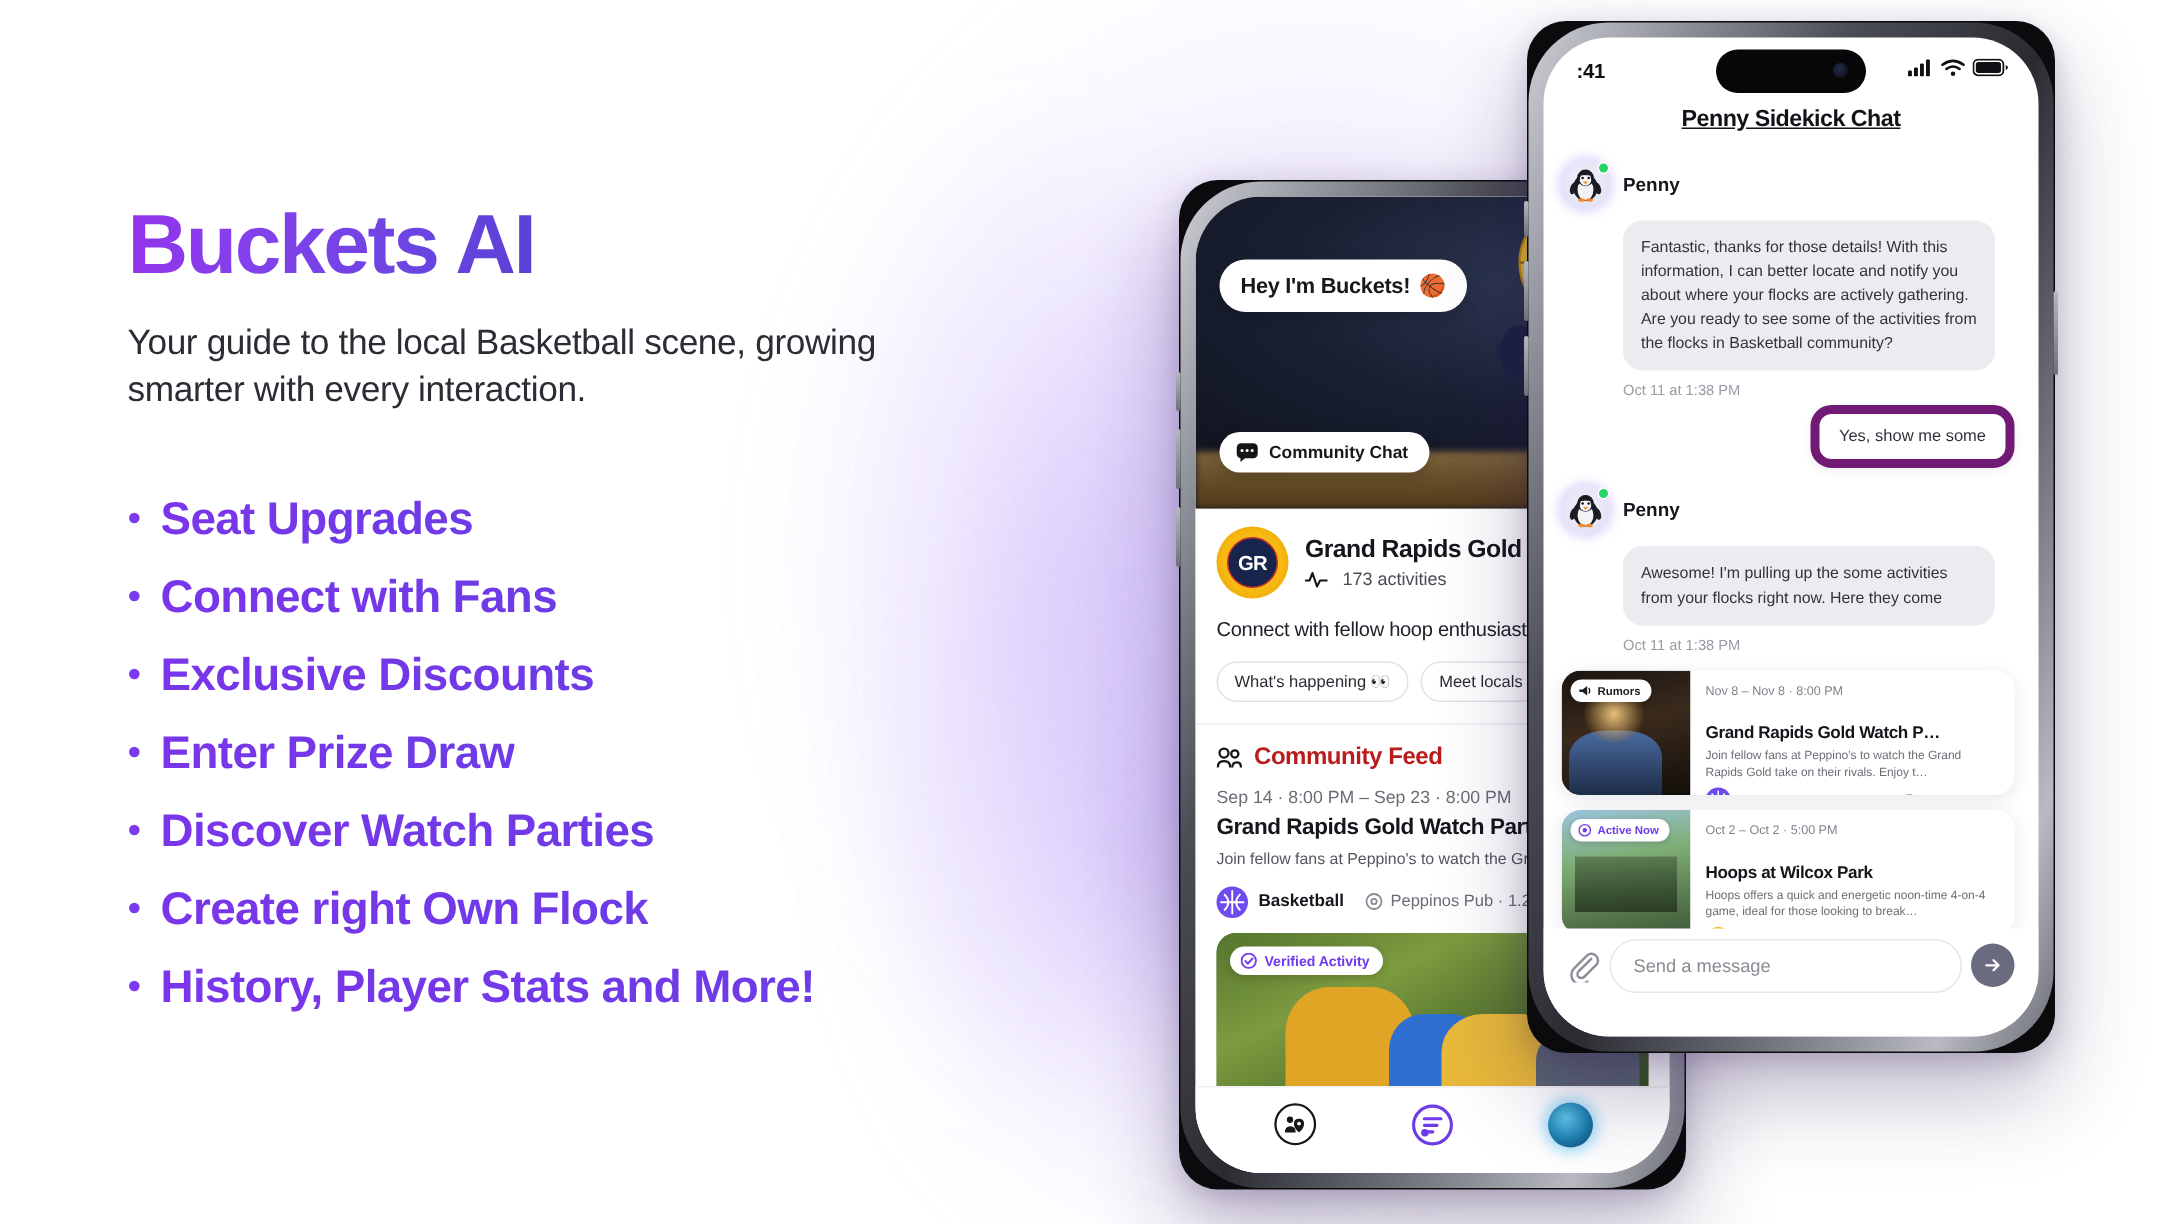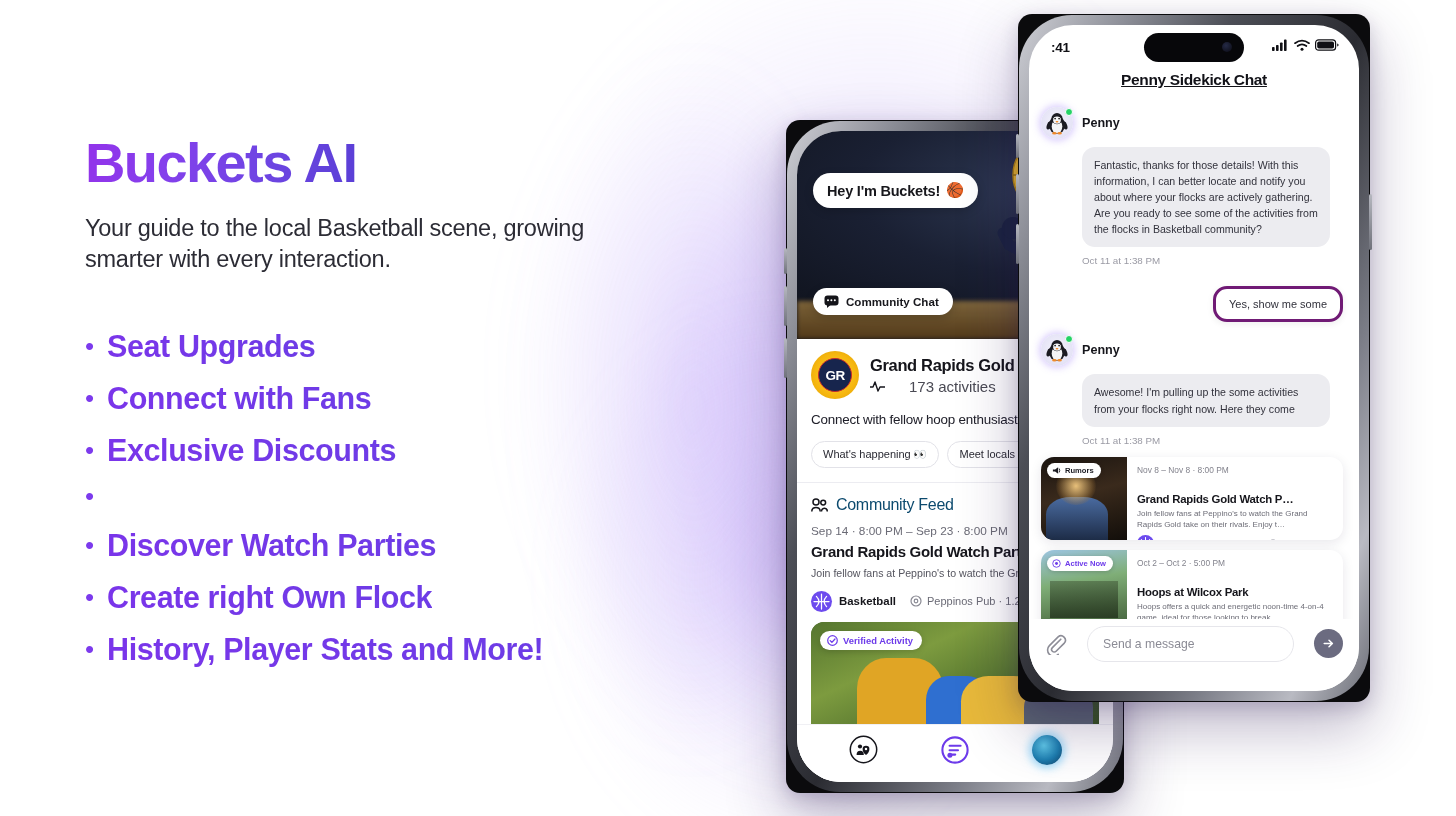--- a/index.html
+++ b/index.html
@@ -78,21 +78,21 @@
     font-size: 30.5px; font-weight: 700; letter-spacing: -0.4px;
     color: #6d3bea;
     background: linear-gradient(95deg, #7a35ea 0%, #6d3ce6 100%);
     -webkit-background-clip: text; background-clip: text;
     -webkit-text-fill-color: transparent; color: transparent;
   }
 
   
   .phone {
     position: absolute;
-    border-radius: 14px;
+    border-radius: 26px;
     background: #0b0b0d;
     padding: 11px;
     box-shadow: 0 26px 60px rgba(40,20,80,0.30), 0 6px 18px rgba(40,20,80,0.18);
   }
   .phone::before { 
     content: ""; position: absolute; inset: 1px;
     border-radius: 53px;
     background: linear-gradient(115deg,#cfd0d6 0%, #8d8f98 16%, #4c4e56 32%, #2a2b31 52%, #7c7e88 74%, #b9bac2 88%, #6a6c75 100%);
     z-index: 0;
   }
@@ -160,35 +160,35 @@
     position: relative;
   }
   .org-logo-core {
     width: 34px; height: 34px; border-radius: 50%;
     background: #17254d;
     display:flex; align-items:center; justify-content:center;
     color:#fff; font-weight:800; font-size: 13.5px; letter-spacing:-0.5px;
     border: 1.5px solid #c62b2b;
   }
   .org-name { font-size: 16.5px; font-weight: 700; color:#15151b; letter-spacing:-0.35px; }
-  .org-meta { display:flex; align-items:center; gap:24px; margin-top: 3px;
-              font-size: 15px; color:#4a4a54; }
+  .org-meta { display:flex; align-items:center; gap:10px; margin-top: 3px;
+              font-size: 12px; color:#4a4a54; }
   .org-desc { margin-top: 11px; font-size: 13.4px; line-height: 1.42; color:#20202a;
               white-space: nowrap; letter-spacing:-0.2px; }
   .chips { display:flex; gap:8px; margin-top: 12px; }
   .chip {
     border: 1px solid #e2e2e8; border-radius: 17px;
     padding: 6px 11px; font-size: 11px; color:#2a2a33;
     white-space: nowrap; background:#fff;
     display:flex; align-items:center; gap:4px;
   }
   .divider { height:1px; background:#ececf1; margin: 14px -14px 0 -14px; }
 
   .feed-title { display:flex; align-items:center; gap:8px; margin-top: 13px; }
-  .feed-title span { font-size: 16px; font-weight: 400; color:#0c4a6e; letter-spacing:-0.3px; }
+  .feed-title span { font-size: 16px; font-weight: 700; color:#b91c1c; letter-spacing:-0.3px; }
   .feed-date { margin-top: 10px; font-size: 11.8px; color:#6b6b76; }
   .feed-head { margin-top: 5px; font-size: 15px; font-weight: 700; color:#15151b; letter-spacing:-0.3px; white-space: nowrap;}
   .feed-desc { margin-top: 6px; font-size: 10.6px; line-height: 1.5; color:#55555f; white-space: nowrap; }
   .feed-tags { display:flex; align-items:center; gap: 14px; margin-top: 9px; }
   .tag-ball { display:flex; align-items:center; gap:7px; font-size:11.4px; font-weight:700; color:#15151b;}
   .ball-ic { width: 21px; height:21px; border-radius:50%; background:#6d4bee; position:relative; flex:0 0 21px;}
   .tag-loc { display:flex; align-items:center; gap:5px; font-size: 11px; color:#6b6b76; white-space:nowrap;}
 
   .feed-photo {
     margin-top: 10px; height: 128px; border-radius: 13px; overflow:hidden;
@@ -253,21 +253,21 @@
     background:#25d366; border:1.5px solid #fff;
   }
   .msg-name { font-size: 12.6px; font-weight:700; color:#16161c; }
   .bubble-in {
     margin: 8px 0 0 41px; background:#ececf0; border-radius: 13px;
     padding: 10px 12px; font-size: 10.6px; line-height: 1.52; color:#32323c;
     max-width: 248px;
   }
   .ts { margin: 8px 0 0 41px; font-size: 9.8px; color:#9a9aa4; }
   .bubble-out {
-    margin: 20px 0 0 auto; background:#fff; border: 3px solid #701a75;
+    margin: 4px 0 0 auto; background:#fff; border: 6px solid #701a75;
     border-radius: 14px; padding: 9px 13px; font-size: 11px; color:#32323c;
     display:inline-block; box-shadow: 0 2px 7px rgba(0,0,0,0.07);
   }
   .out-wrap { display:flex; justify-content:flex-end; }
 
   .act-list { margin-top: 11px; display:flex; flex-direction:column; gap: 10px; }
   .act-card {
     display:flex; background:#fff; border-radius: 13px; overflow:hidden;
     box-shadow: 0 3px 12px rgba(30,20,60,0.10);
     height: 83px;
@@ -294,21 +294,21 @@
     background: radial-gradient(circle,#ffd23a 0%, #eaa90b 100%);
     display:flex;align-items:center;justify-content:center;
   }
   .mini-gr i {
     width:12px;height:12px;border-radius:50%;background:#17254d;color:#fff;
     font-style:normal; font-size:6px; font-weight:800; display:flex;align-items:center;justify-content:center;
   }
 
   .rp-inputbar {
     position:absolute; left:0; right:0; bottom:0; height: 72px;
-    background:#fff; display:flex; align-items:center; gap:20px;
+    background:#fff; display:flex; align-items:center; gap:6px;
     padding: 0 16px 23px 16px;
   }
   .input-field {
     flex:1; height: 36px; border:1px solid #e6e6eb; border-radius: 19px;
     display:flex; align-items:center; padding: 0 15px;
     font-size: 12.2px; color:#8b8b95;
   }
   .send-btn {
     width: 29px; height: 29px; border-radius: 50%; background:#6b6b80;
     display:flex; align-items:center; justify-content:center; flex:0 0 29px;
@@ -351,20 +351,21 @@
       <div class="bullet-row">
         <div class="bullet-dot">•</div>
         <div class="bullet-text">Connect with Fans</div>
       </div>
       <div class="bullet-row">
         <div class="bullet-dot">•</div>
         <div class="bullet-text">Exclusive Discounts</div>
       </div>
       <div class="bullet-row">
         <div class="bullet-dot">•</div>
+        <div class="bullet-text">Enter Prize Draw</div>
       </div>
       <div class="bullet-row">
         <div class="bullet-dot">•</div>
         <div class="bullet-text">Discover Watch Parties</div>
       </div>
       <div class="bullet-row">
         <div class="bullet-dot">•</div>
         <div class="bullet-text">Create right Own Flock</div>
       </div>
       <div class="bullet-row">

